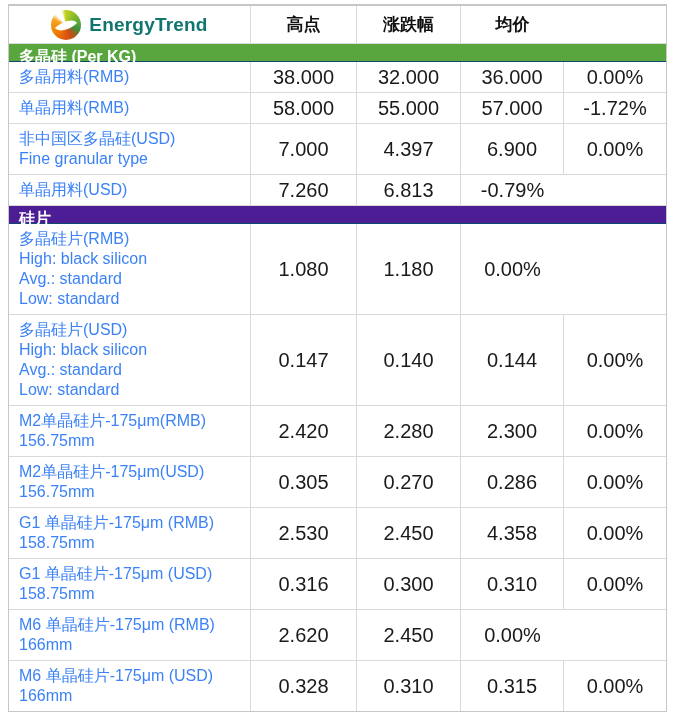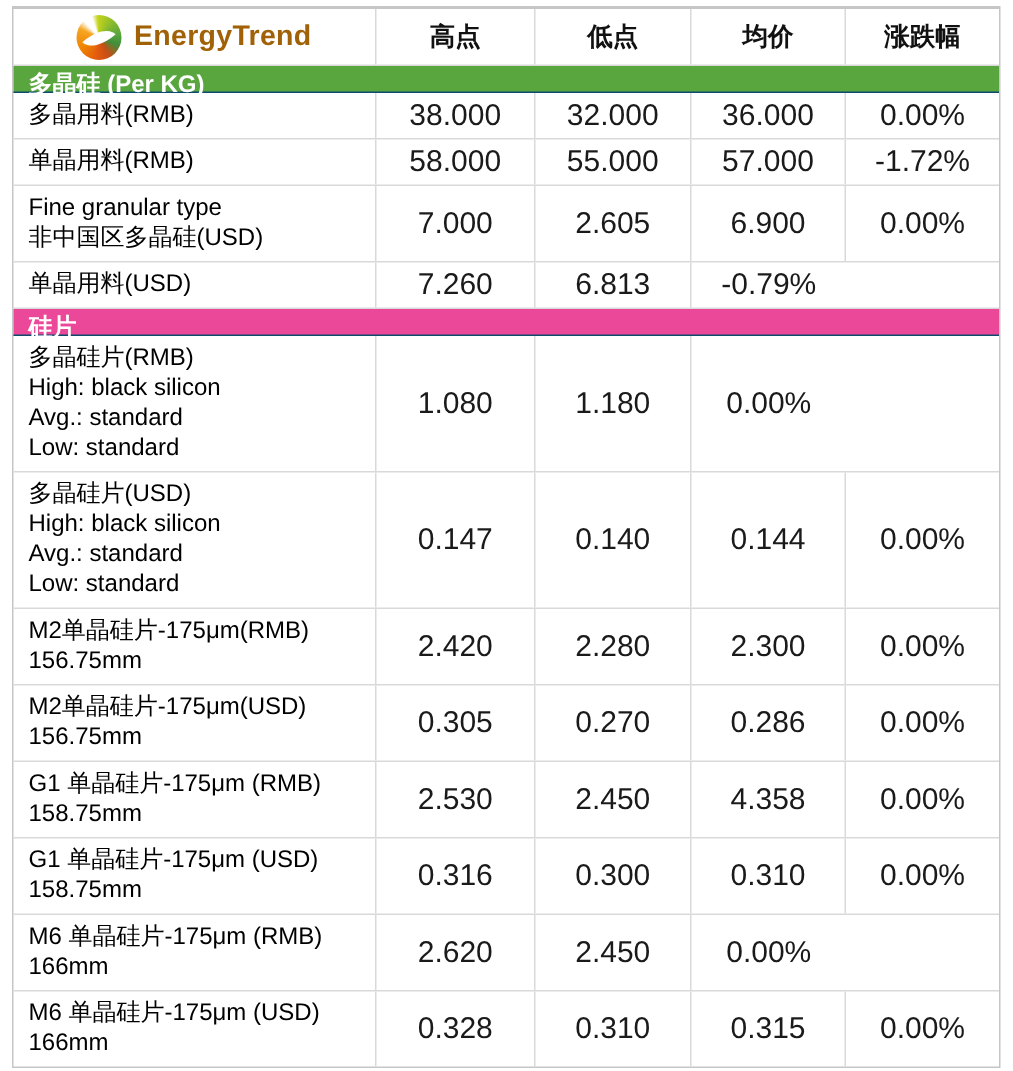--- a/index.html
+++ b/index.html
@@ -29,55 +29,54 @@
     width:30px; height:30px; border-radius:50%; position:relative; flex:0 0 auto;
     background:conic-gradient(#b9cf1e 5deg,#5aa63e 80deg,#3f8f3a 110deg,
       #c44f17 150deg,#e2590f 185deg,#ef8200 235deg,#f5a623 295deg,
       #ffffff 318deg 340deg,#c6d420 356deg);
   }
   .logo-leaf {
     position:absolute; left:5px; top:10px; width:20px; height:11px;
     background:#ffffff; border-radius:0 100% 0 100%;
     transform:rotate(-42deg);
   }
-  .logo-text { font-weight:bold; font-size:19px; color:#a16207; letter-spacing:0.2px; }
+  .logo-text { font-weight:bold; font-size:19px; color:#0f766e; letter-spacing:0.2px; }
   .section-bar {
     background:#5aa63e; color:#ffffff; height:18px; line-height:25px;
     padding:0 10px; font-size:16px; font-weight:600;
     border-bottom:1px solid #0c4a6e;
   }
   .data-row { border-bottom:1px solid #d9d9d9; }
   .data-row:last-child { border-bottom:none; }
   .cell { border-right:1px solid #d9d9d9; }
   .cell:last-child { border-right:none; }
   .cell.label {
     padding:5px 8px 5px 10px; font-size:16px; line-height:20px;
     display:flex; flex-direction:column; justify-content:center;
-    min-height:30px; color:#000000;
+    min-height:30px; color:#3b82f6;
   }
   .cell.num {
     display:flex; align-items:center; justify-content:center;
     font-size:20px; color:#1a1a1a;
   }
 </style>
 </head>
 <body>
 
 <div class="price-table">
   <div class="grid-row header-row">
     <div class="header-cell logo-cell">
       <span class="logo-icon">
         <span class="logo-leaf"></span>
       </span>
       <span class="logo-text">EnergyTrend</span>
     </div>
     <div class="header-cell">高点</div>
-    <div class="header-cell">低点</div>
+    <div class="header-cell">涨跌幅</div>
     <div class="header-cell">均价</div>
-    <div class="header-cell">涨跌幅</div>
   </div>
   <div>
       <div class="section-bar" style="background: rgb(90, 166, 62);">多晶硅 (Per KG)</div>
       <div class="grid-row data-row">
         <div class="cell label">
           <div>多晶用料(RMB)</div>
         </div>
         <div class="cell num">38.000</div>
         <div class="cell num">32.000</div>
         <div class="cell num">36.000</div>
@@ -87,37 +86,37 @@
         <div class="cell label">
           <div>单晶用料(RMB)</div>
         </div>
         <div class="cell num">58.000</div>
         <div class="cell num">55.000</div>
         <div class="cell num">57.000</div>
         <div class="cell num">-1.72%</div>
       </div>
       <div class="grid-row data-row">
         <div class="cell label">
+          <div>非中国区多晶硅(USD)</div>
           <div>Fine granular type</div>
-          <div>非中国区多晶硅(USD)</div>
         </div>
         <div class="cell num">7.000</div>
-        <div class="cell num">2.605</div>
+        <div class="cell num">4.397</div>
         <div class="cell num">6.900</div>
         <div class="cell num">0.00%</div>
       </div>
       <div class="grid-row data-row">
         <div class="cell label">
           <div>单晶用料(USD)</div>
         </div>
         <div class="cell num">7.260</div>
         <div class="cell num">6.813</div>
         <div class="cell num">-0.79%</div>
       </div>
-      <div class="section-bar" style="background: #ec4899;">硅片</div>
+      <div class="section-bar" style="background: #4c1d95;">硅片</div>
       <div class="grid-row data-row">
         <div class="cell label">
           <div>多晶硅片(RMB)</div>
           <div>High: black silicon</div>
           <div>Avg.: standard</div>
           <div>Low: standard</div>
         </div>
         <div class="cell num">1.080</div>
         <div class="cell num">1.180</div>
         <div class="cell num">0.00%</div>

